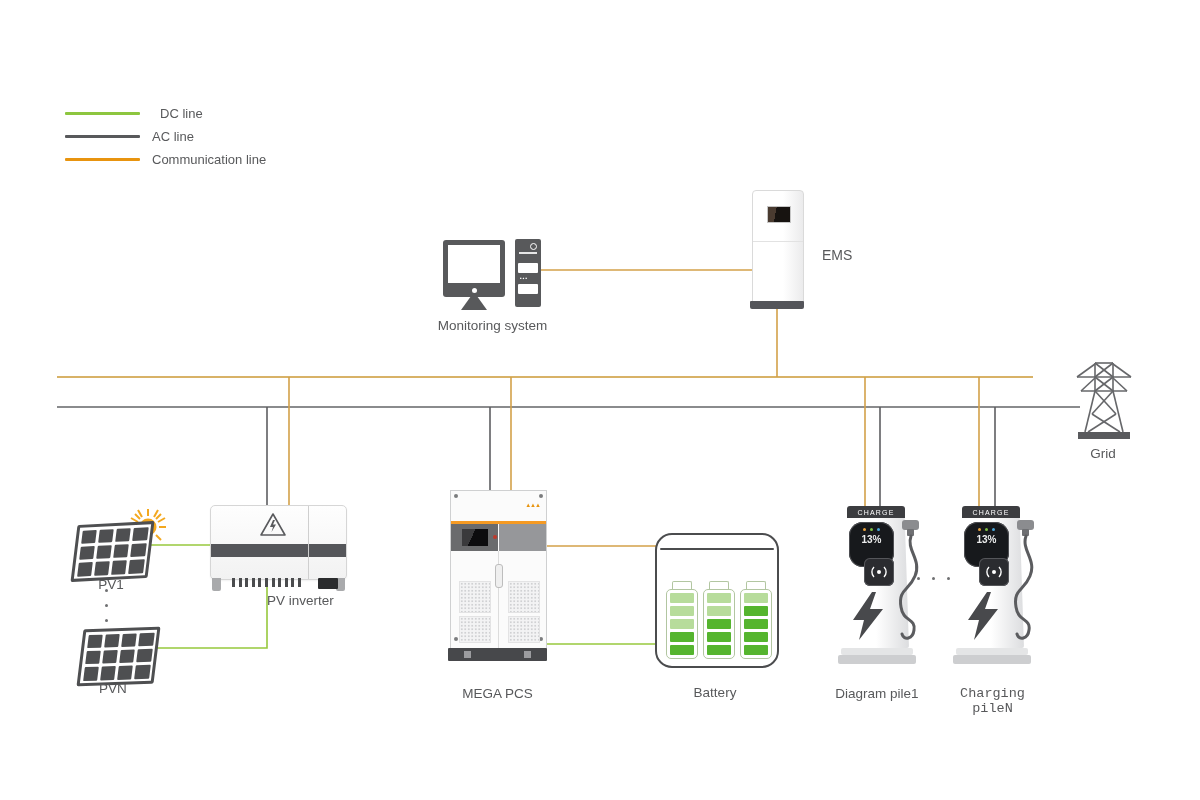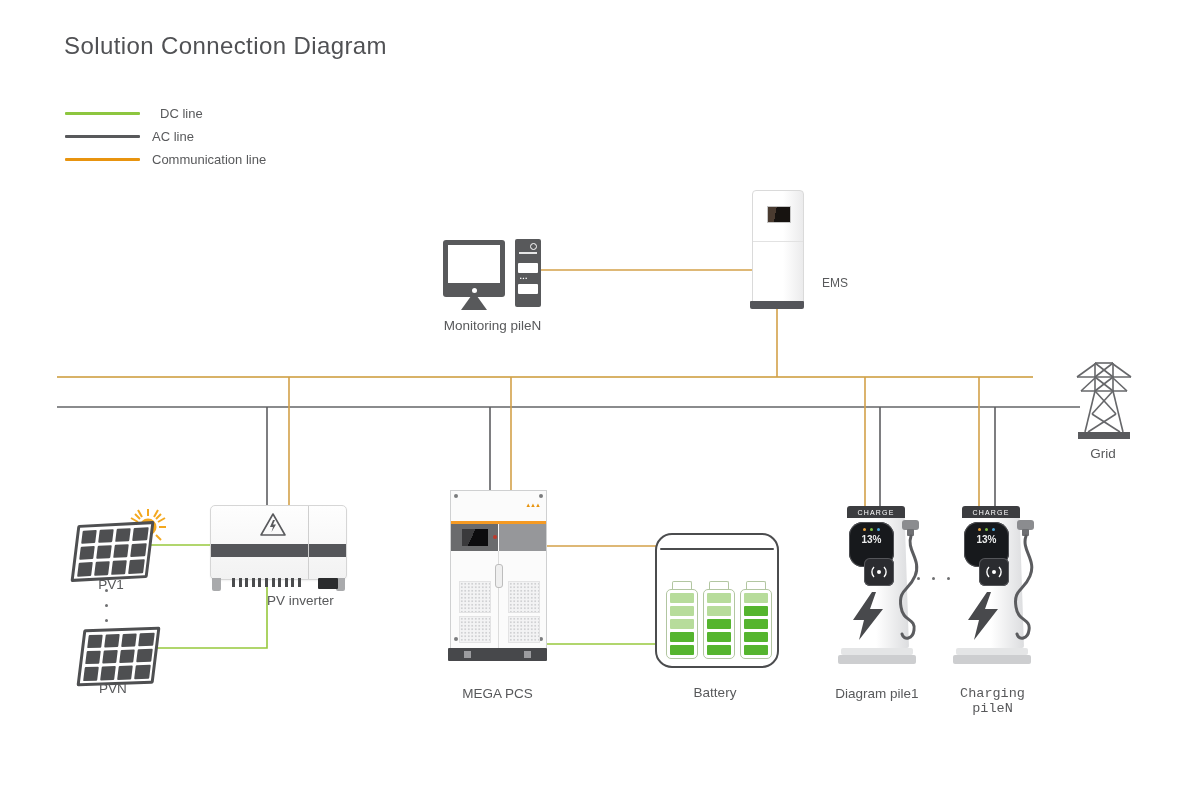--- a/index.html
+++ b/index.html
@@ -96,21 +96,20 @@
   .pile .cable{position:absolute;right:-9px;top:12px;}
   .pile .base1{position:absolute;left:3px;top:142px;width:72px;height:7px;background:#e4e5e6;border-radius:2px;}
   .pile .base2{position:absolute;left:0;top:149px;width:78px;height:9px;background:#cdced0;border-radius:2px;}
   .dotmark{position:absolute;width:3px;height:3px;border-radius:50%;background:#6f7072;z-index:2;}
 </style>
 </head>
 <body>
 
 <div class="stage">
 
-  <div class="abs title">Solution Connection Diagram</div>
 
   <div>
     <div class="lg-row" style="top:106px;gap:8px;">
       <div class="lg-swatch" style="background: rgb(141, 198, 63);"></div>
       <div class="lg-label">DC line</div>
     </div>
     <div class="lg-row" style="top:129px;">
       <div class="lg-swatch" style="background: rgb(88, 89, 91);"></div>
       <div class="lg-label">AC line</div>
     </div>
@@ -144,28 +143,28 @@
     <div class="cam"></div>
   </div>
   <div class="dev m-stand"></div>
   <div class="dev pc-tower">
     <div class="pwr"></div>
     <div class="slit" style="top:13px;"></div>
     <div class="slot" style="top:24px;"></div>
     <div class="leds" style="top:36px;">▪▪▪</div>
     <div class="slot" style="top:45px;"></div>
   </div>
-  <div class="dev-label ctr" style="left:420px;top:318px;width:145px;">Monitoring pileN</div>
+  <div class="dev-label ctr" style="left:420px;top:318px;width:145px;">Monitoring system</div>
 
   <div class="dev ems">
     <div class="win"></div>
     <div class="split"></div>
   </div>
   <div class="dev ems-base"></div>
-  <div class="dev-label" style="left:822px;top:276px;font-size:12px;text-align:center;">EMS</div>
+  <div class="dev-label" style="left:822px;top:247px;font-size:14px;text-align:center;">EMS</div>
 
   <svg class="dev" style="left:1070px;top:358px;" width="68" height="88" viewBox="0 0 68 88">
     <g stroke="#66676a" stroke-width="1.6" fill="none">
       <line x1="25" y1="5" x2="43" y2="5"></line>
       <line x1="25" y1="5" x2="25" y2="33"></line>
       <line x1="43" y1="5" x2="43" y2="33"></line>
       <line x1="25" y1="5" x2="43" y2="19"></line>
         <line x1="43" y1="5" x2="25" y2="19"></line>
       <line x1="25" y1="19" x2="43" y2="33"></line>
         <line x1="43" y1="19" x2="25" y2="33"></line>

